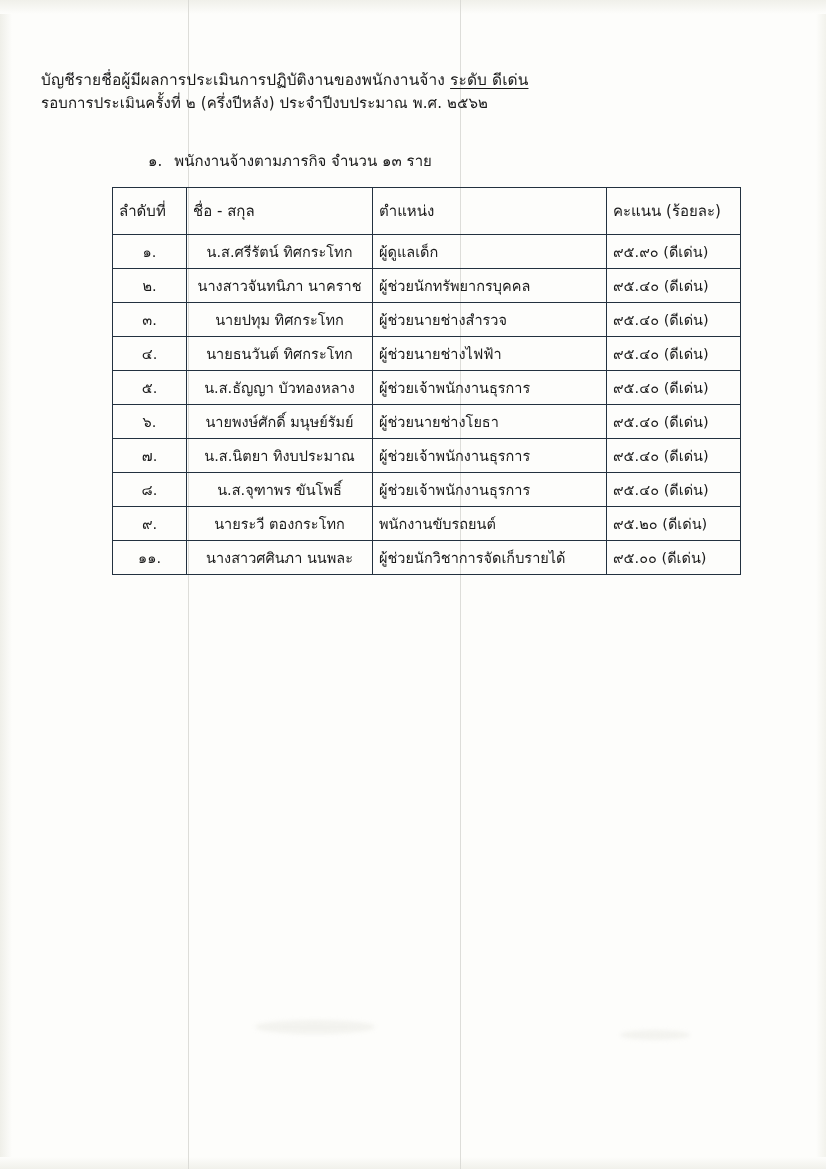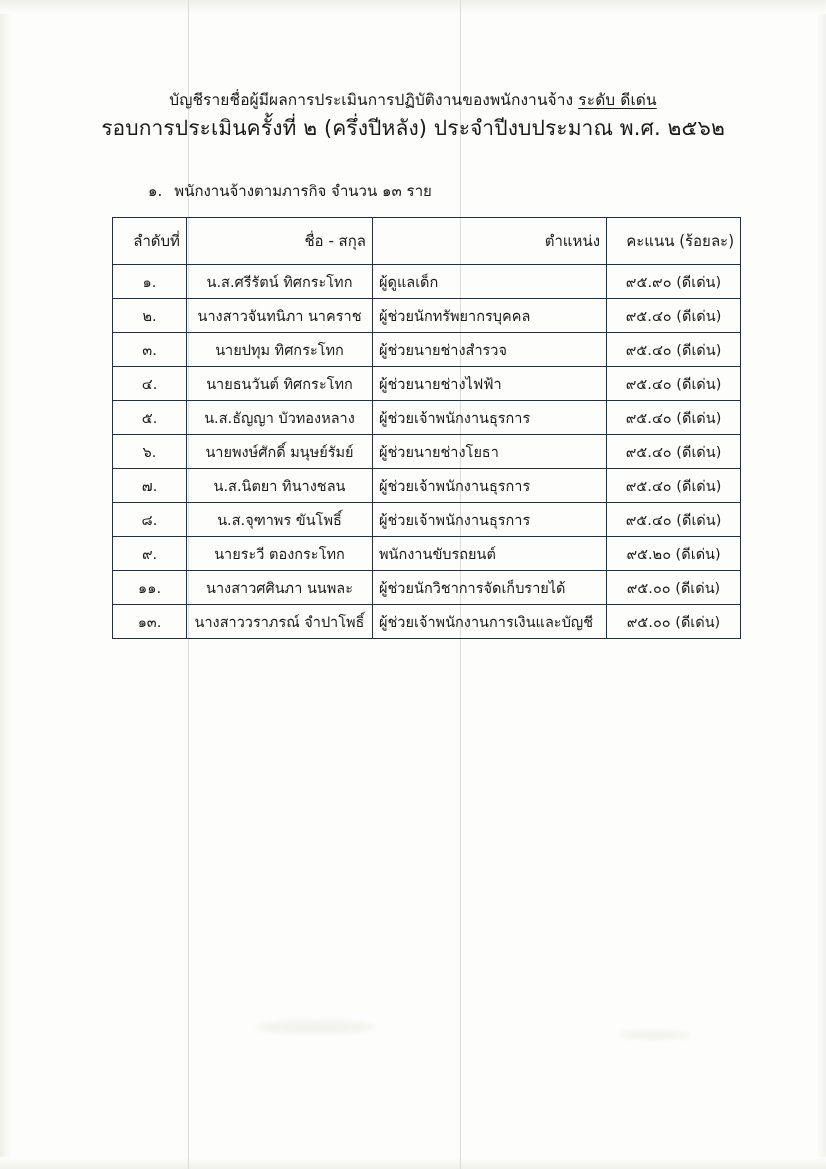--- a/index.html
+++ b/index.html
@@ -67,30 +67,30 @@
     filter: blur(2px);
   }
 
   .content {
     position: absolute;
     left: 0; right: 0; top: 0;
     padding: 0;
   }
 
   .title-block {
-    margin-top: 88px;
-    text-align: center;
+    margin-top: 68px;
     line-height: 1.55;
+    padding-left: 41px;
   }
   .title-line1 {
     font-size: 15.5px;
     letter-spacing: .1px;
   }
   .title-line2 {
-    font-size: 21px;
+    font-size: 15px;
     letter-spacing: .1px;
   }
   .underline-seg {
     text-decoration: underline;
     text-underline-offset: 3px;
   }
 
   .section-head {
     margin-top: 34px;
     margin-left: 148px;
@@ -108,34 +108,34 @@
   }
   table.main th, table.main td {
     border: 1px solid #23313f;
     font-weight: normal;
     font-size: 14.5px;
     padding: 5px 6px;
     height: 21px;
     vertical-align: middle;
   }
   table.main thead th {
-    text-align: right;
+    text-align: left;
     height: 36px;
     font-size: 15px;
     margin-left: 26px;
   }
   col.c-no    { width: 74px; }
   col.c-name  { width: 186px; }
   col.c-pos   { width: 234px; }
   col.c-score { width: 134px; }
 
   td.no    { text-align: center; }
   td.name  { text-align: center; padding-left: 14px; }
   td.pos   { text-align: left; padding-left: 10px; }
-  td.score { text-align: center; }
+  td.score { text-align: left; }
 </style>
 </head>
 <body>
 
 <div class="page">
   <div class="page-edge-left"></div>
   <div class="page-edge-right"></div>
   <div class="page-edge-top"></div>
   <div class="page-edge-bottom"></div>
   <div class="fold fold-a"></div>
@@ -205,21 +205,21 @@
         <td class="score">๙๕.๔๐ (ดีเด่น)</td>
       </tr>
       <tr>
         <td class="no">๖.</td>
         <td class="name">นายพงษ์ศักดิ์  มนุษย์รัมย์</td>
         <td class="pos">ผู้ช่วยนายช่างโยธา</td>
         <td class="score">๙๕.๔๐ (ดีเด่น)</td>
       </tr>
       <tr>
         <td class="no">๗.</td>
-        <td class="name">น.ส.นิตยา  ทินางชลน</td>
+        <td class="name">น.ส.นิตยา  ทิงบประมาณ</td>
         <td class="pos">ผู้ช่วยเจ้าพนักงานธุรการ</td>
         <td class="score">๙๕.๔๐ (ดีเด่น)</td>
       </tr>
       <tr>
         <td class="no">๘.</td>
         <td class="name">น.ส.จุฑาพร ขันโพธิ์</td>
         <td class="pos">ผู้ช่วยเจ้าพนักงานธุรการ</td>
         <td class="score">๙๕.๔๐ (ดีเด่น)</td>
       </tr>
       <tr>
@@ -227,22 +227,16 @@
         <td class="name">นายระวี ตองกระโทก</td>
         <td class="pos">พนักงานขับรถยนต์</td>
         <td class="score">๙๕.๒๐ (ดีเด่น)</td>
       </tr>
       <tr>
         <td class="no">๑๑.</td>
         <td class="name">นางสาวศศินภา  นนพละ</td>
         <td class="pos">ผู้ช่วยนักวิชาการจัดเก็บรายได้</td>
         <td class="score">๙๕.๐๐ (ดีเด่น)</td>
       </tr>
-      <tr>
-        <td class="no">๑๓.</td>
-        <td class="name">นางสาววราภรณ์  จำปาโพธิ์</td>
-        <td class="pos">ผู้ช่วยเจ้าพนักงานการเงินและบัญชี</td>
-        <td class="score">๙๕.๐๐ (ดีเด่น)</td>
-      </tr>
     </tbody>
   </table>
 
 </div>
 
 </body></html>

